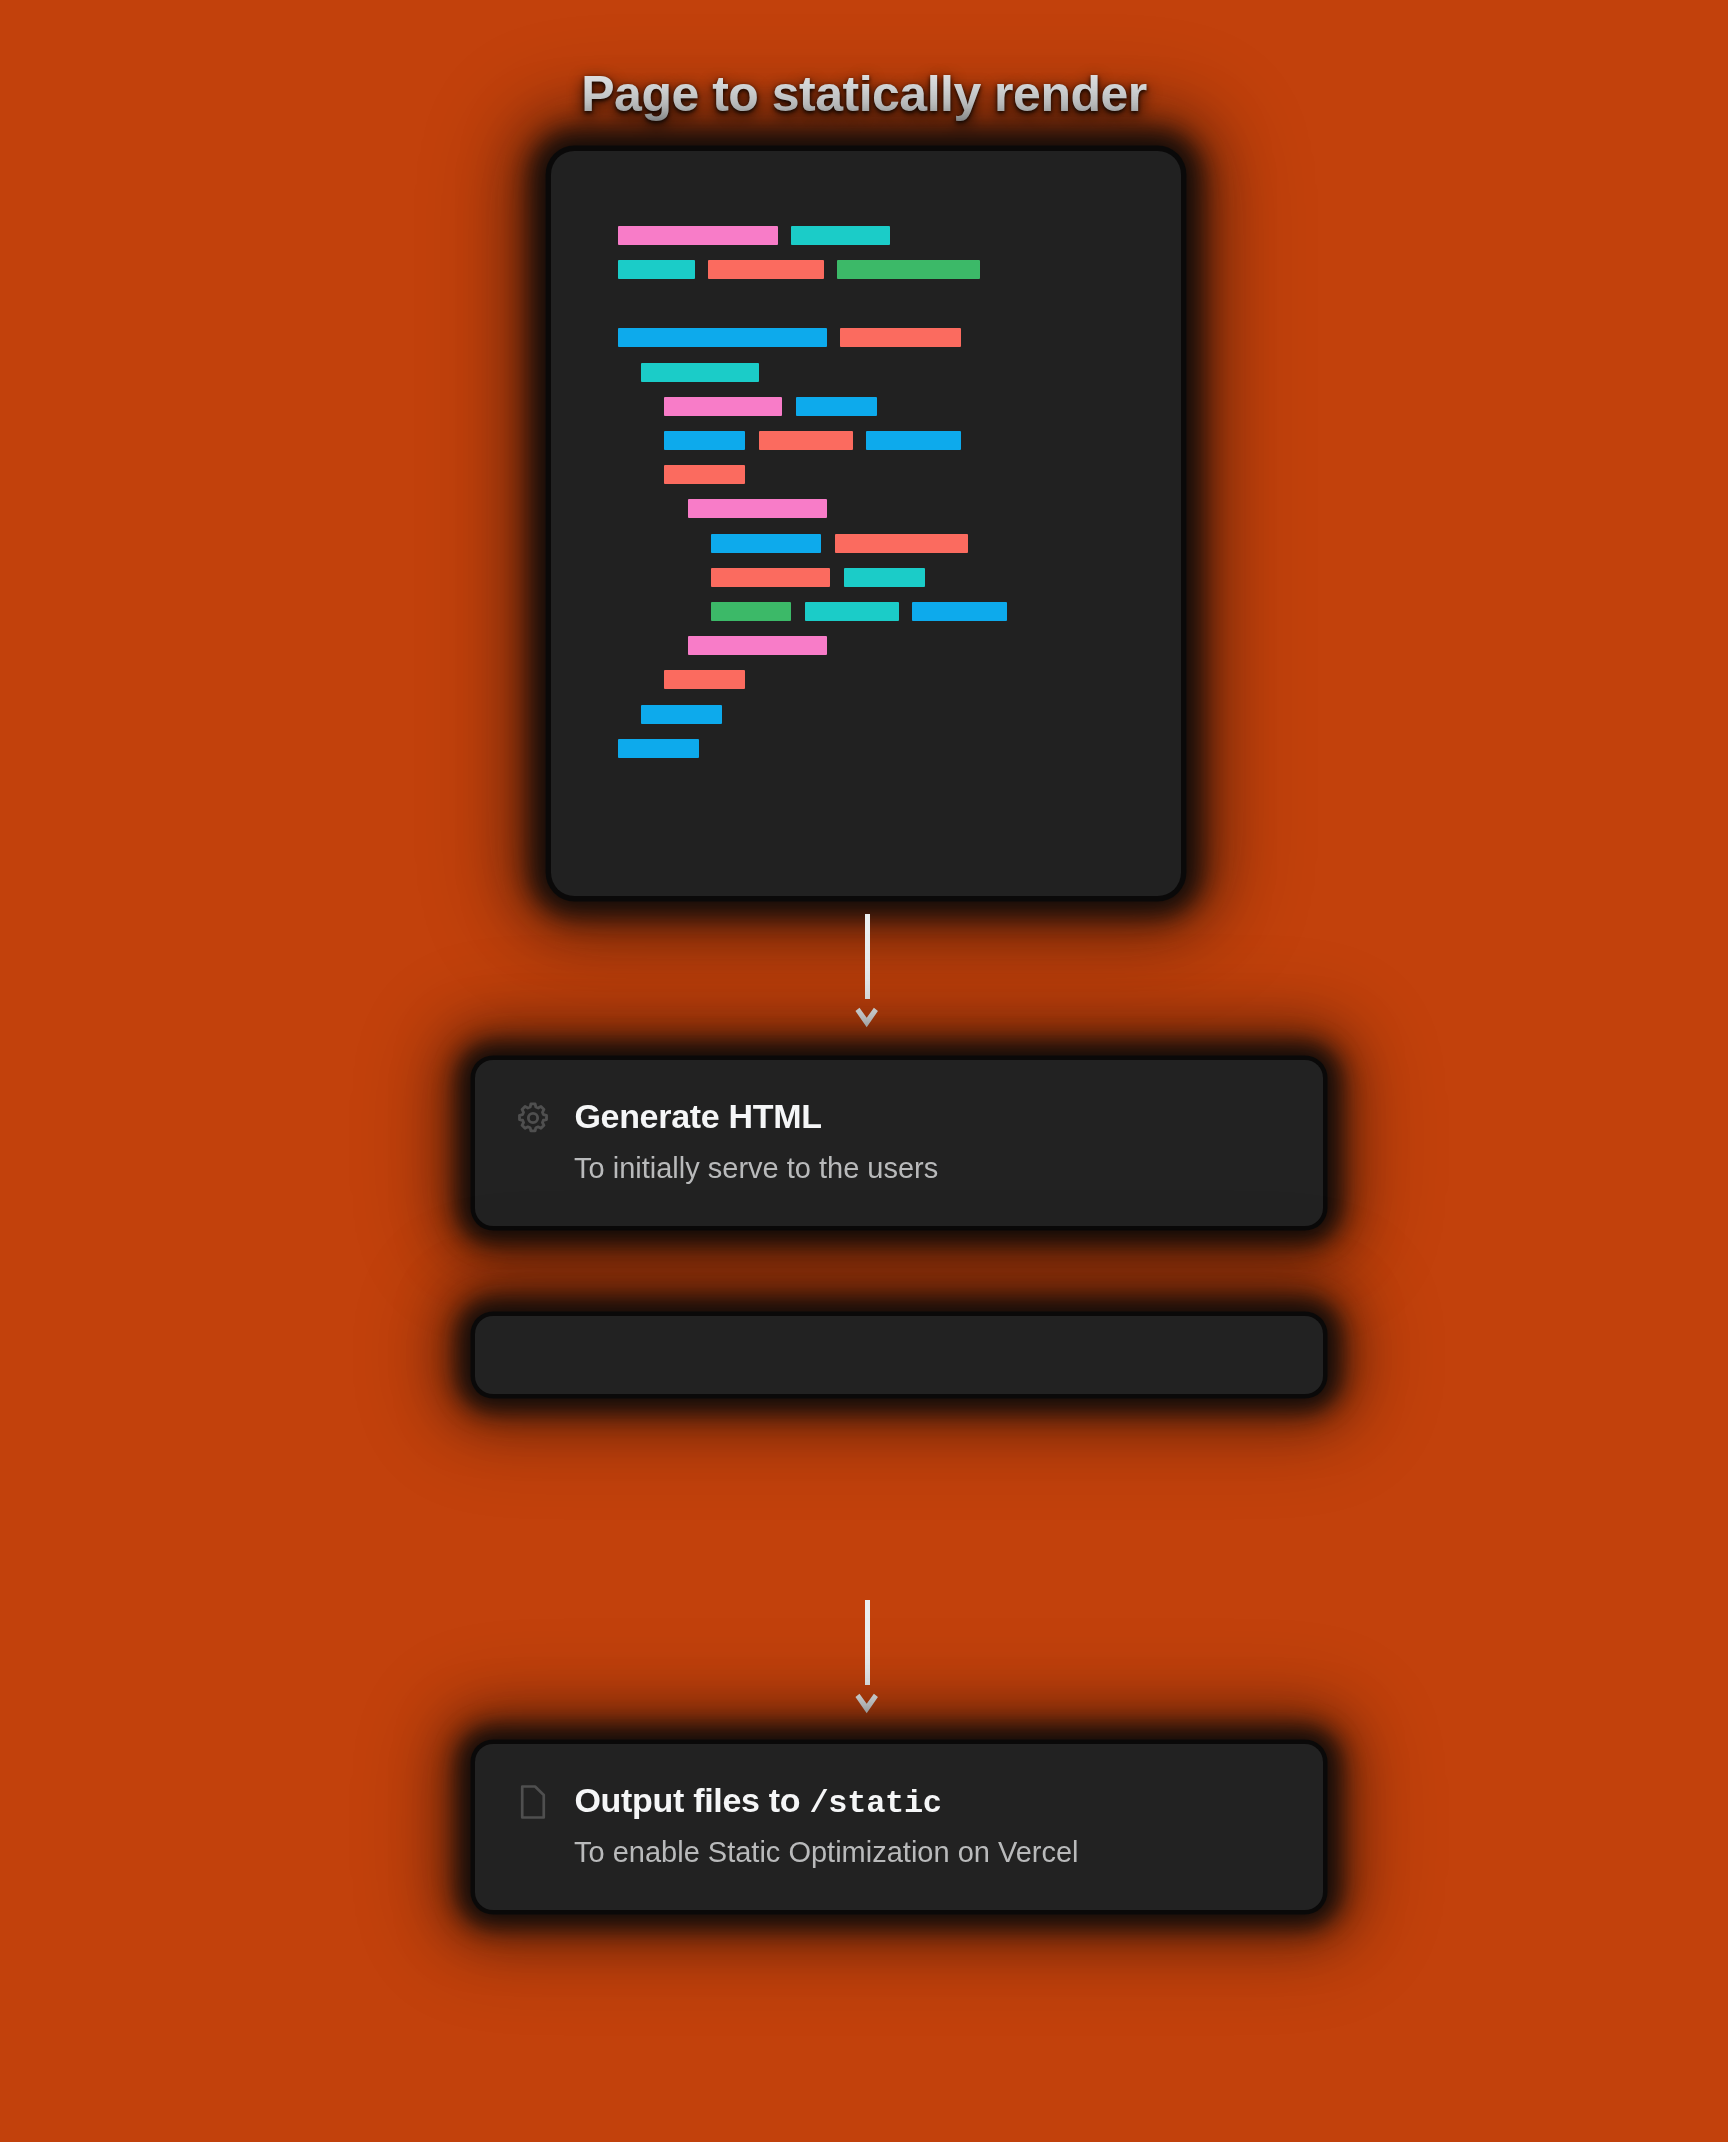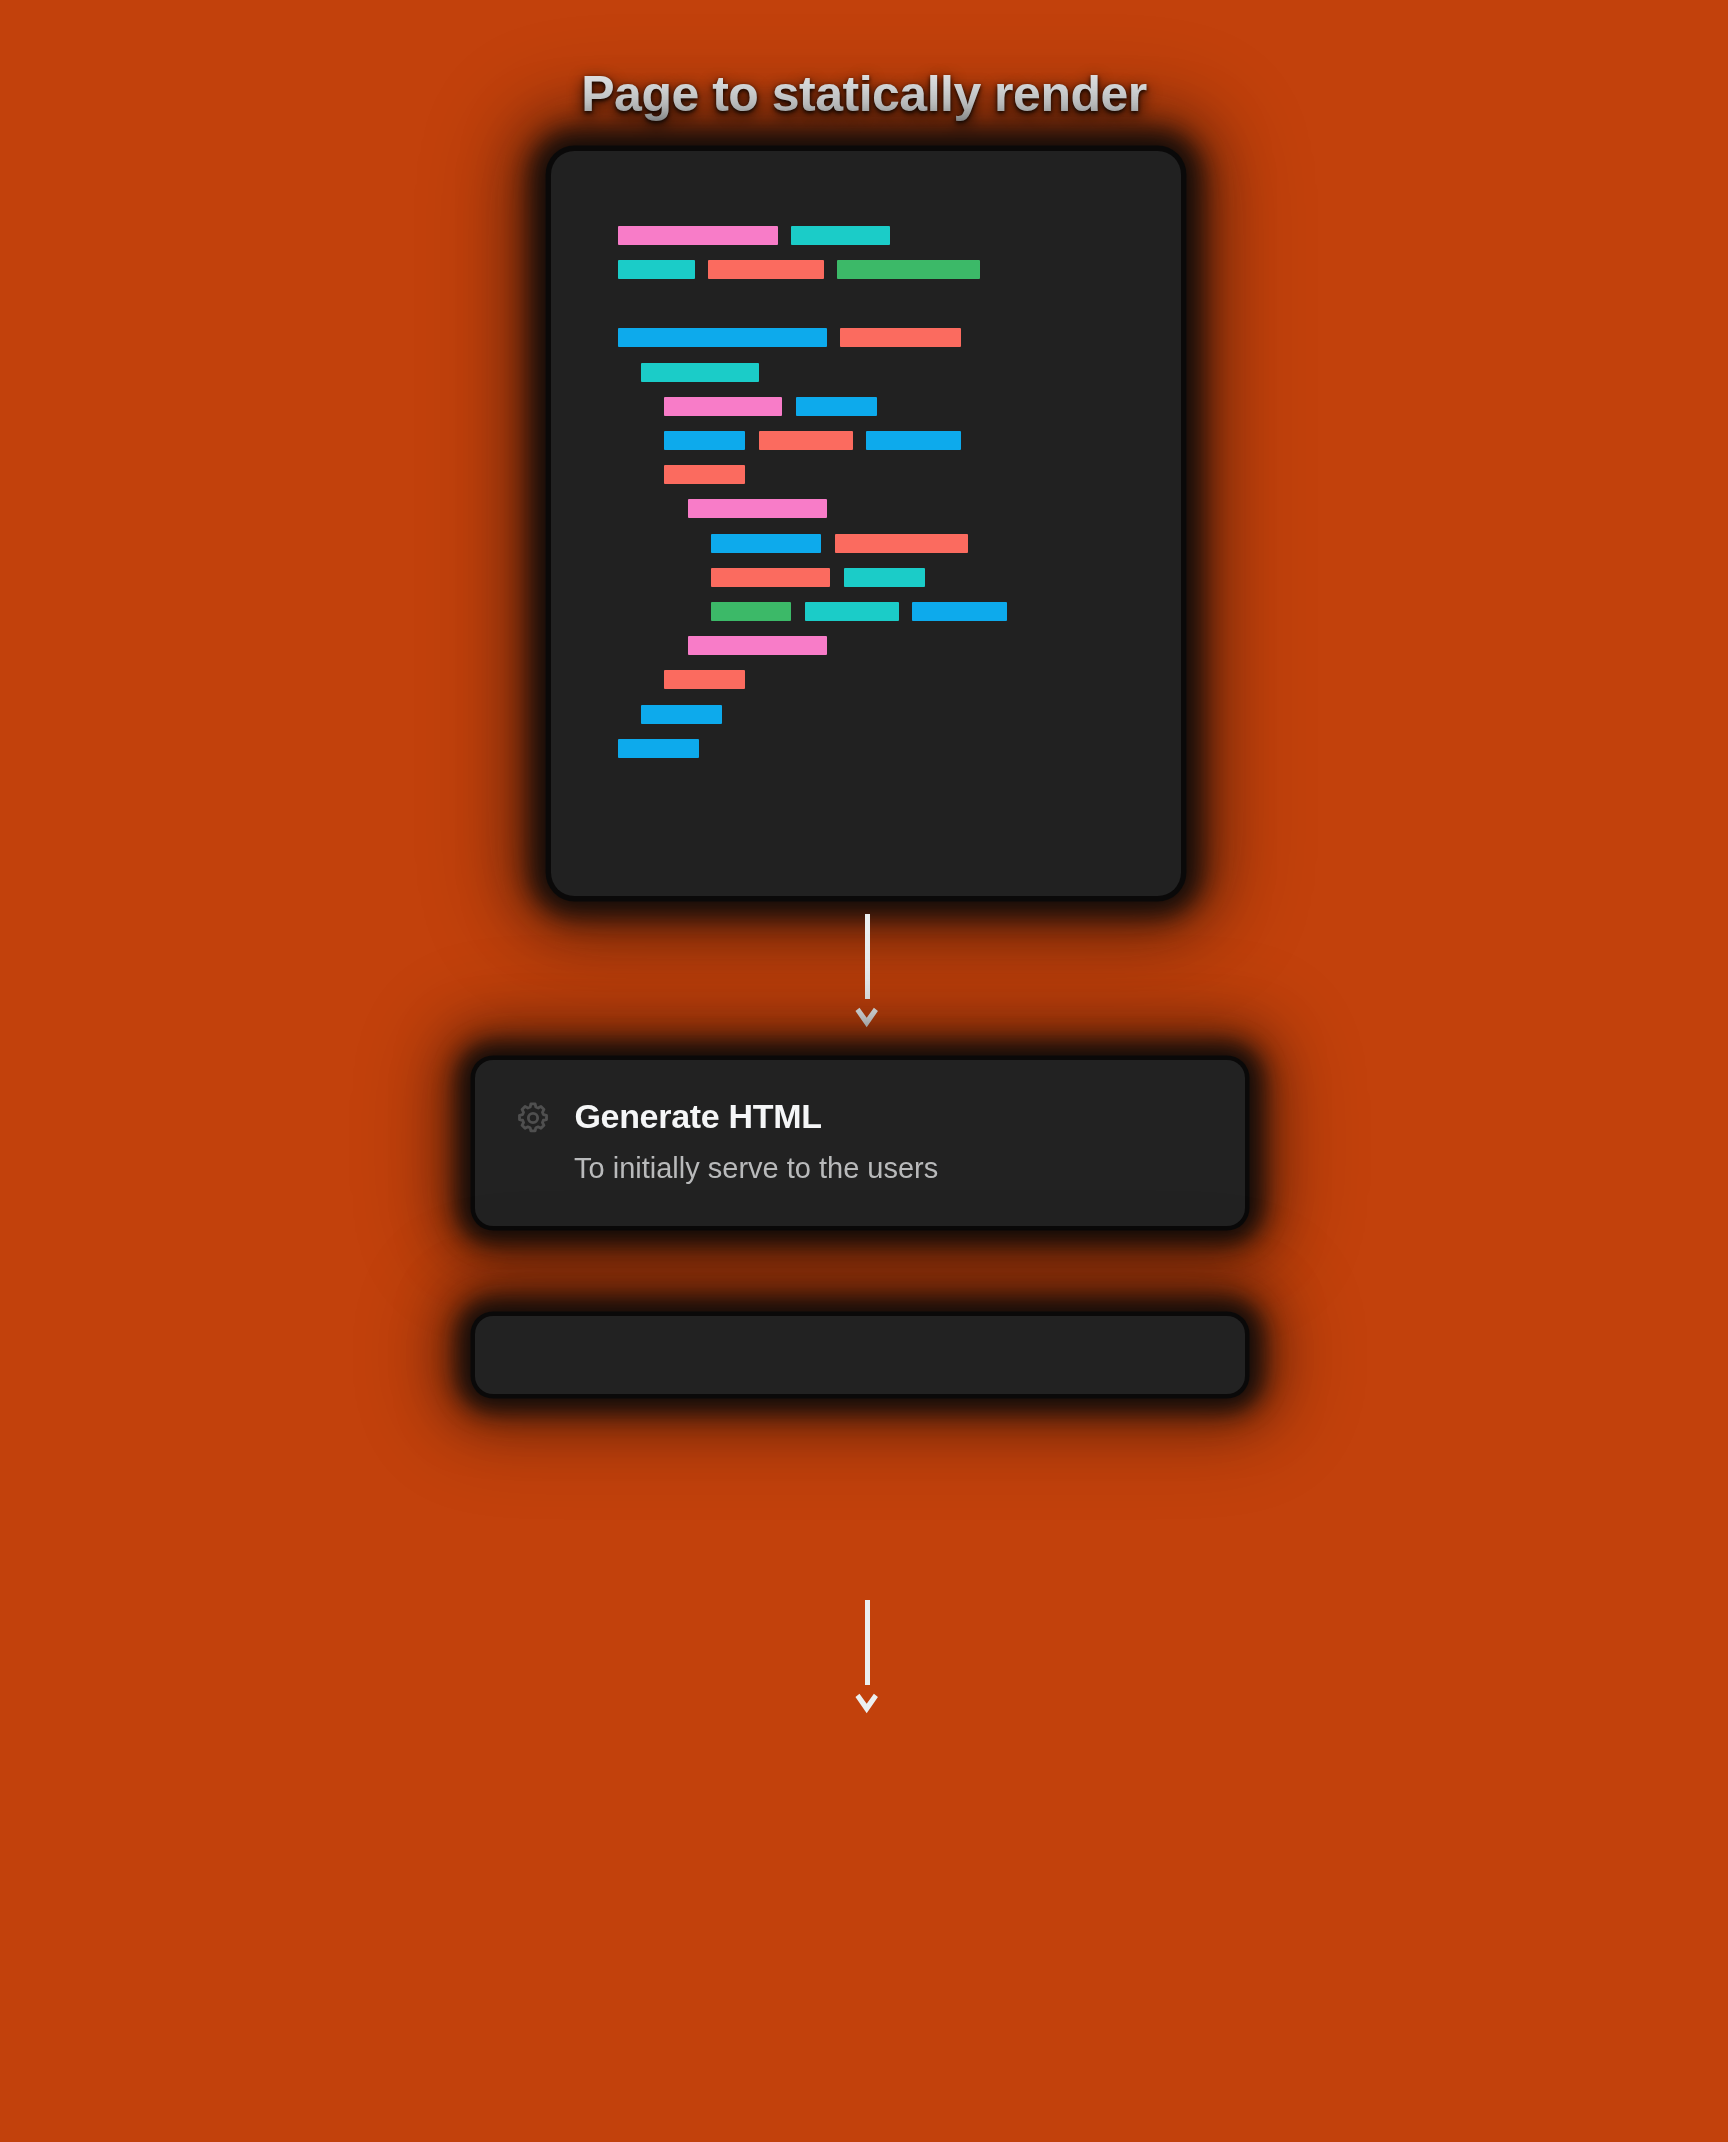--- a/index.html
+++ b/index.html
@@ -72,21 +72,21 @@
     top: 0;
     width: 4.5px;
     background: #ebeff0;
   }
   .arrow svg { position: absolute; left: 0; }
 
   
   .card {
     position: absolute;
     left: 475px;
-    width: 770px;
+    width: 848px;
     background: #222222;
     border-radius: 18px;
     box-shadow: 0 0 0 4.5px rgba(10,10,10,0.95),
                 0 0 21.6px 18px rgba(10,10,10,0.85),
                 0 0 50px 27px rgba(10,10,10,0.50),
                 0 0 85px 40px rgba(10,10,10,0.22);
   }
 
   .card-inner {
     position: relative;
@@ -198,15 +198,30 @@
     </div>
   </div>
 
   <div class="arrow" id="arrow-2" style="top:1600px;height:113px;">
     <div class="shaft" style="height:85px;"></div>
     <svg width="23.4" height="36" viewBox="0 0 26 40" style="top:79px;">
       <path d="M13 38 L0.5 20 L5 16.5 L13 27.5 L21 16.5 L25.5 20 Z" fill="#ebeff0"></path>
     </svg>
   </div>
 
+  <div class="card" id="card-2" style="top:1744px;">
+    <div class="card-inner">
+      <div class="card-head">
+        <span class="card-icon">
+          <svg width="34" height="38" viewBox="0 0 20 24" fill="none" stroke="#4f4f4f" stroke-width="1.7" stroke-linecap="round" stroke-linejoin="round">
+            <path d="M3.2 2.2h8.1l5.5 5.4v14.2H3.2z"></path>
+          </svg>
+        </span>
+        <span class="card-title">
+          <span>Output files to </span><span class="mono">/static</span>
+        </span>
+      </div>
+      <div class="card-sub" style="max-width:576px;">To enable Static Optimization on Vercel</div>
+    </div>
+  </div>
 
 </div>
 
 
 </body></html>

